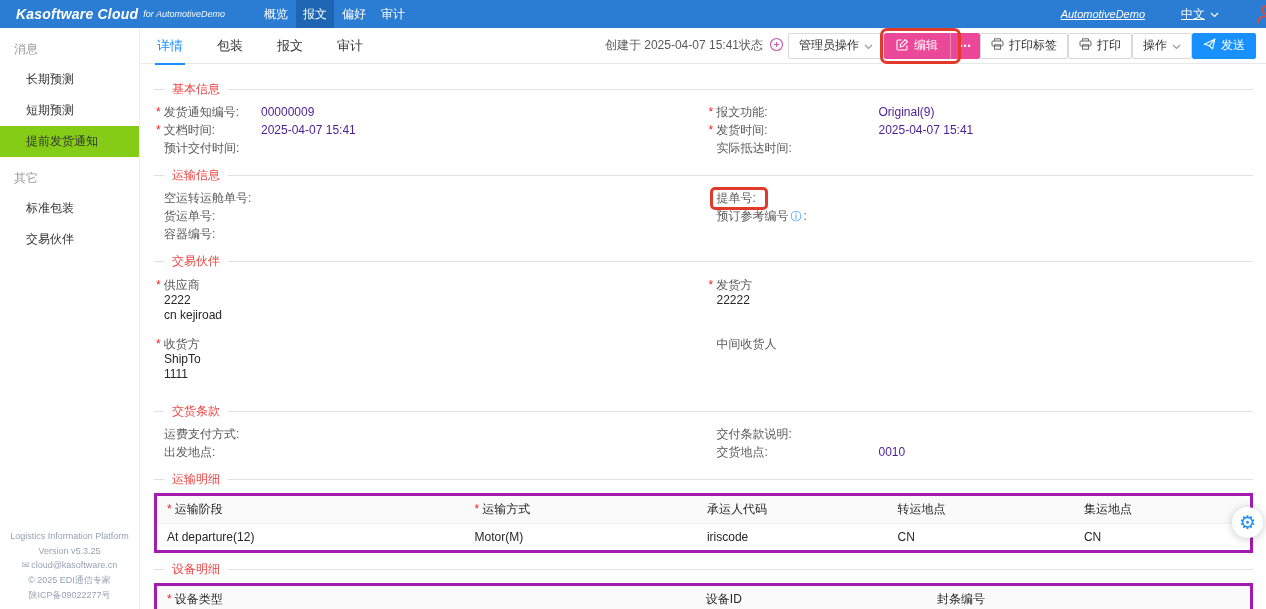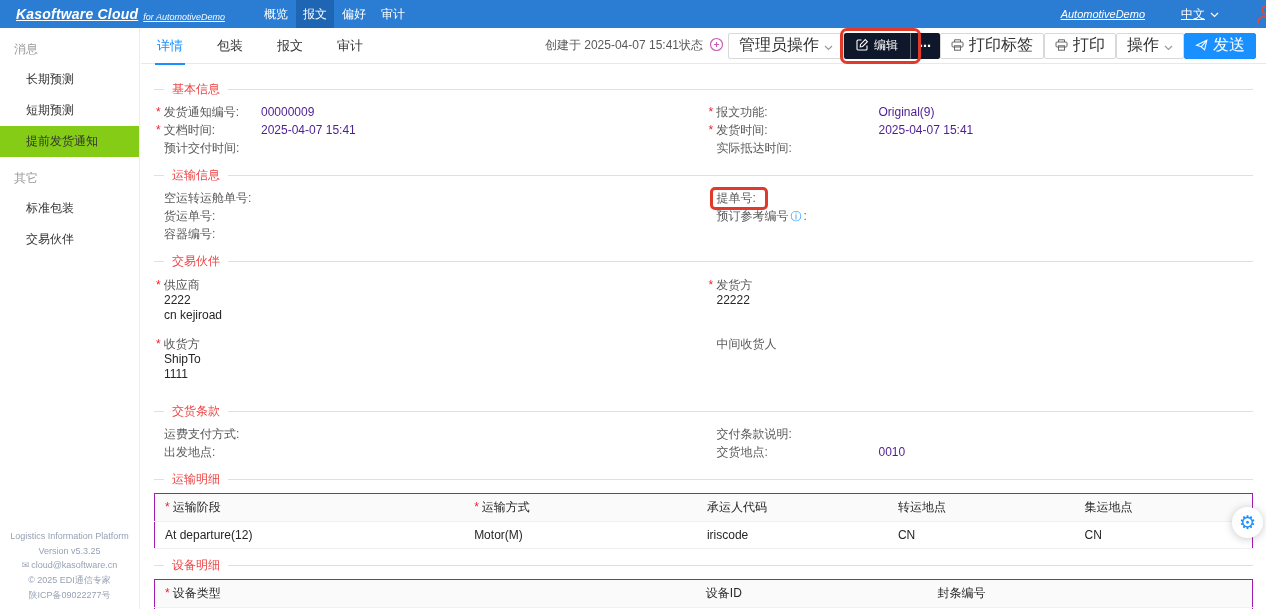--- a/index.html
+++ b/index.html
@@ -1,21 +1,21 @@
 <!DOCTYPE html>
 <html><head>
 <meta charset="utf-8">
 <style>
   * { margin:0; padding:0; box-sizing:border-box; }
   html,body { width:1266px; height:609px; overflow:hidden; background:#fff;
     font-family:"Liberation Sans","DejaVu Sans",sans-serif; font-size:12px; color:#262626; }
 
   
   .topbar { height:28px; background:#2b7cd3; display:flex; align-items:center; color:#fff; position:relative; overflow:hidden; }
-  .brand-wrap { display:flex; align-items:flex-end; padding-left:16px; white-space:nowrap;text-decoration:underline; }
+  .brand-wrap { display:flex; align-items:center; padding-left:16px; white-space:nowrap; }
   .brand { font-style:italic; font-weight:bold; font-size:14px; letter-spacing:.2px; }
   .brand-suffix { font-style:italic; font-size:9px; margin-left:5px; opacity:.95; }
   .topnav { display:flex; height:100%; margin-left:32px; }
   .topnav-item { padding:0 7px; margin-right:1px; line-height:28px; font-size:12px; cursor:pointer; }
   .topnav-item.active { background:#1e66b4; }
   .topbar-right { margin-left:auto; display:flex; align-items:center; gap:36px; padding-right:0;text-decoration:underline; }
   .tenant { font-style:italic; font-size:11px; }
   .lang { display:flex; align-items:center; gap:5px; font-size:12px; cursor:pointer; }
   .avatar { display:flex; margin-right:-11px; }
 
@@ -29,23 +29,23 @@
 
   
   .main { position:absolute; top:28px; left:141px; right:0; bottom:0; background:#fff; }
   .tabbar { height:36px; border-bottom:1px solid #e8e8e8; display:flex; align-items:center; padding:0 10px 0 14px; }
   .tab { margin-right:30px; font-size:13px; color:#333; padding:10px 2px 8px; cursor:pointer; border-bottom:2px solid transparent; }
   .tab.active { color:#1890ff; border-bottom-color:#1890ff; }
   .hdr-right { margin-left:auto; display:flex; align-items:center; white-space:nowrap; }
   .created { color:#595959; }
   .status { display:flex; align-items:center; gap:6px; color:#595959; margin-right:4px; }
   .btn { height:26px; padding:0 10px; border:1px solid #d9d9d9; border-radius:2px; background:#fff;
-    font-size:16px; color:#333; display:inline-flex; align-items:center; gap:5px; cursor:pointer; }
+    font-size:12px; color:#333; display:inline-flex; align-items:center; gap:5px; cursor:pointer; }
   .btn.primary { background:#1890ff; border-color:#1890ff; color:#fff; }
-  .btn-blue-group { position:relative; display:inline-flex; background:#0f172a; border-radius:2px; color:#fff; height:26px; cursor:pointer; }
+  .btn-blue-group { position:relative; display:inline-flex; background:#ec4899; border-radius:2px; color:#fff; height:26px; cursor:pointer; }
   .seg-edit { display:flex; align-items:center; gap:5px; padding:0 12px; }
   .seg-more { display:flex; align-items:center; padding:0 8px; border-left:1px solid rgba(255,255,255,.35); font-weight:bold; letter-spacing:1px; }
   .red-box-edit { position:absolute; left:-4px; top:-5px; bottom:-5px; right:19px; border:3px solid #e23a2a; border-radius:7px; pointer-events:none; z-index:4; }
 
   .content { position:absolute; top:37px; left:0; right:0; bottom:0; overflow:auto; padding:10px 13px 16px; }
 
   .legend { display:flex; align-items:center; margin:6px 0 3px; }
   .legend-pre { width:10px; border-top:1px solid #e0e0e0; margin-right:8px; }
   .legend-title { font-size:12px; color:#ef4444; }
   .legend-line { flex:1; border-top:1px solid #e0e0e0; margin-left:8px; }
@@ -60,21 +60,21 @@
   .noreq { display:inline-block; width:8px; }
   .info { color:#1890ff; font-size:11px; margin:0 2px; cursor:pointer; }
 
   .lbl-annot { position:relative; display:inline-block; }
   .red-box-lbl { position:absolute; left:-7px; right:-12px; top:-4px; bottom:-4px; border:3px solid #e23a2a; border-radius:5px; pointer-events:none; }
 
   .pblock { line-height:15px; margin:3px 0 11px; }
   .pblock .plbl { color:#595959; }
   .pblock .pline { color:#262626; padding-left:8px; }
 
-  table.tbl { width:100%; border-collapse:collapse; table-layout:fixed; margin:5px 0 8px; border:1px solid #a21caf; }
+  table.tbl { width:100%; border-collapse:collapse; table-layout:fixed; margin:5px 0 8px; border:3px solid #a21caf; }
   .tbl th { background:#fafafa; font-weight:normal; text-align:left; color:#262626; padding:5px 10px; border-bottom:1px solid #f0f0f0; white-space:nowrap; overflow:hidden; }
   .tbl td { padding:6px 10px; border-bottom:1px solid #f0f0f0; color:#262626; white-space:nowrap; overflow:hidden; }
 
   .float-gear { position:absolute; right:3px; top:507px; width:31px; height:31px; border-radius:50%;
     background:#fff; box-shadow:0 1px 8px rgba(0,0,0,.22); display:flex; align-items:center; justify-content:center;
     color:#1890ff; font-size:19px; cursor:pointer; z-index:9; }
 </style>
 </head>
 <body>
 

